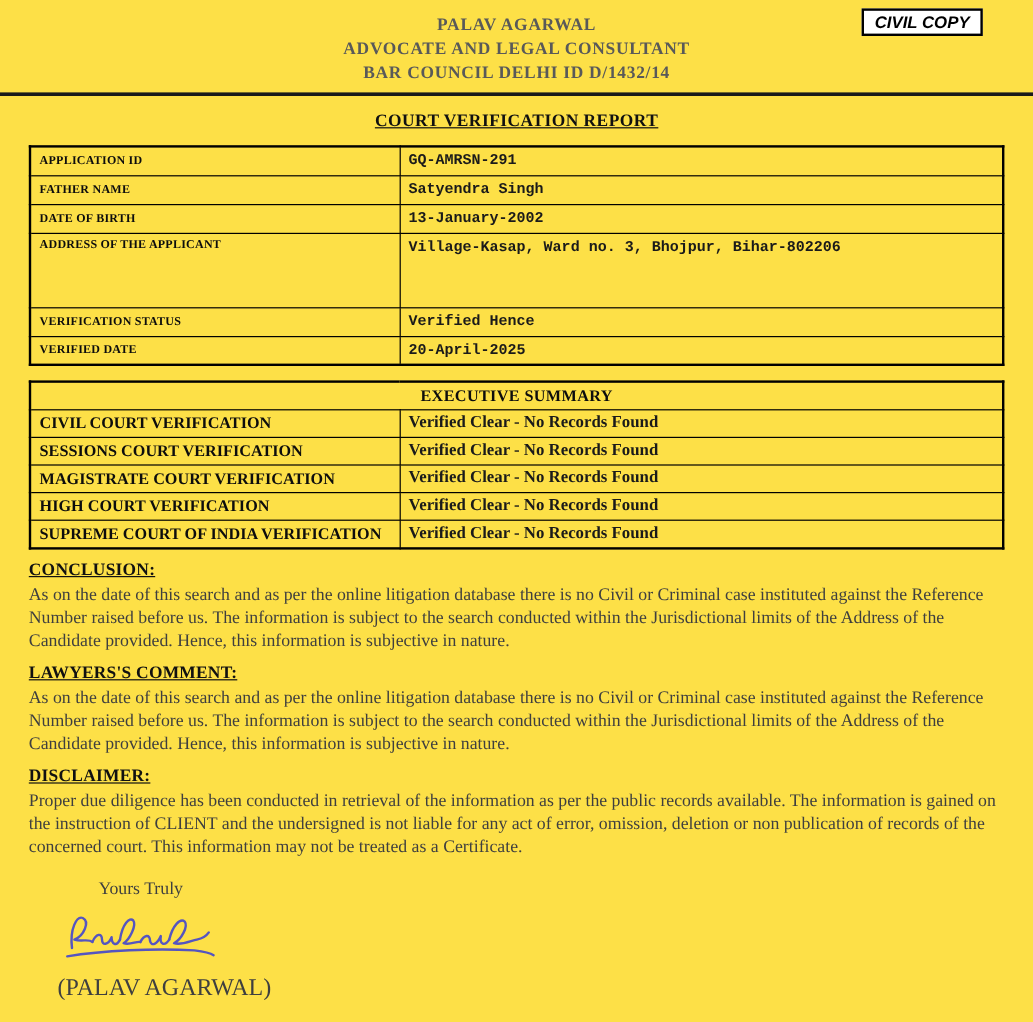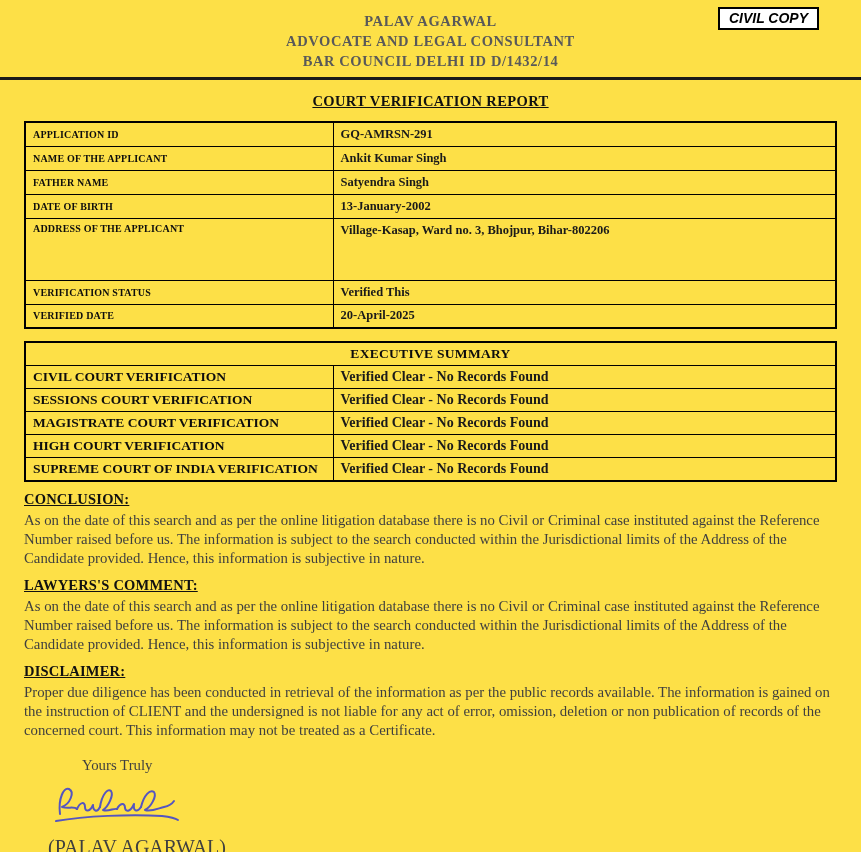--- a/index.html
+++ b/index.html
@@ -73,20 +73,21 @@
     font-weight: bold;
     font-size: 10px;
     color: #0d0d0d;
     letter-spacing: 0.2px;
     height: 24px;
   }
   .details td.val {
     font-weight: bold;
     font-size: 12.5px;
     color: #1a1a1a;
+    font-family: Liberation Mono, monospace;
   }
   .details tr.tall td { height: 62px; vertical-align: top; padding-top: 4px; }
 
   .summary { margin-top: 12px; padding-left: 18px; }
   .summary th.sum-title {
     text-align: center;
     font-weight: bold;
     font-size: 13.5px;
     color: #0d0d0d;
     letter-spacing: 0.3px;
@@ -159,38 +160,34 @@
   <div class="report-title">COURT VERIFICATION REPORT</div>
 
   <div class="tbl-wrap">
     <table class="doc-table details">
       <tbody>
         <tr>
           <td class="lbl">APPLICATION ID</td>
           <td class="val">GQ-AMRSN-291</td>
         </tr>
         <tr>
-          <td class="lbl">NAME OF THE APPLICANT</td>
-          <td class="val">Ankit Kumar Singh</td>
-        </tr>
-        <tr>
           <td class="lbl">FATHER NAME</td>
           <td class="val">Satyendra Singh</td>
         </tr>
         <tr>
           <td class="lbl">DATE OF BIRTH</td>
           <td class="val">13-January-2002</td>
         </tr>
         <tr class="tall">
           <td class="lbl">ADDRESS OF THE APPLICANT</td>
           <td class="val">Village-Kasap, Ward no. 3, Bhojpur, Bihar-802206</td>
         </tr>
         <tr>
           <td class="lbl">VERIFICATION STATUS</td>
-          <td class="val">Verified This</td>
+          <td class="val">Verified Hence</td>
         </tr>
         <tr>
           <td class="lbl">VERIFIED DATE</td>
           <td class="val">20-April-2025</td>
         </tr>
       </tbody>
     </table>
   </div>
 
   <div class="tbl-wrap">

